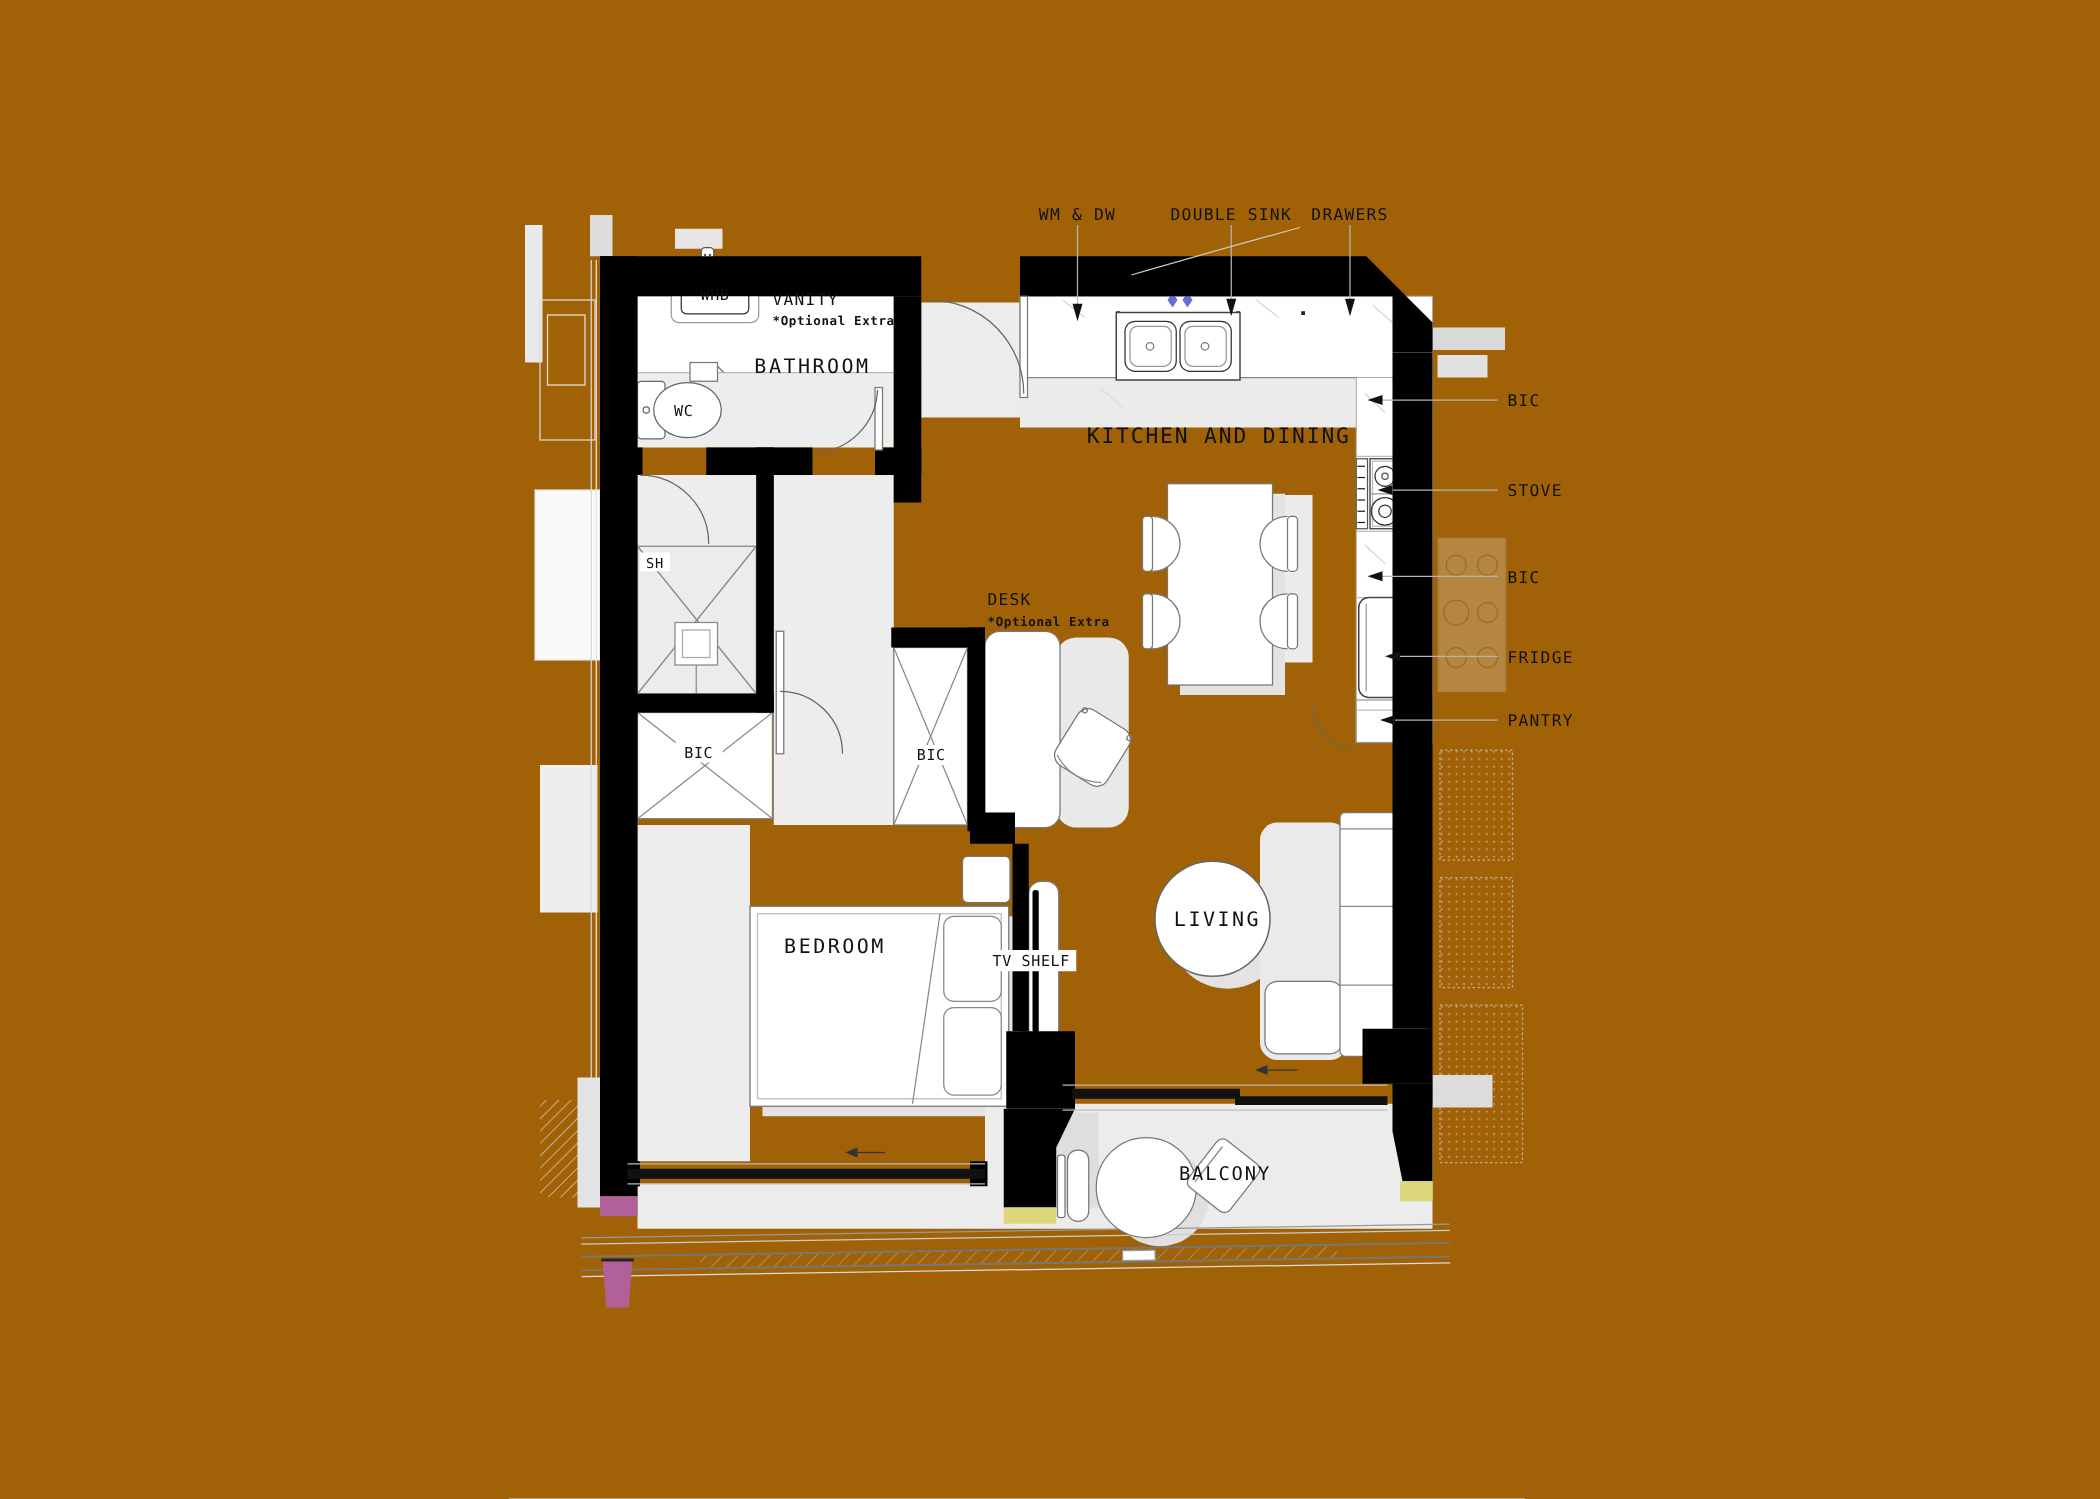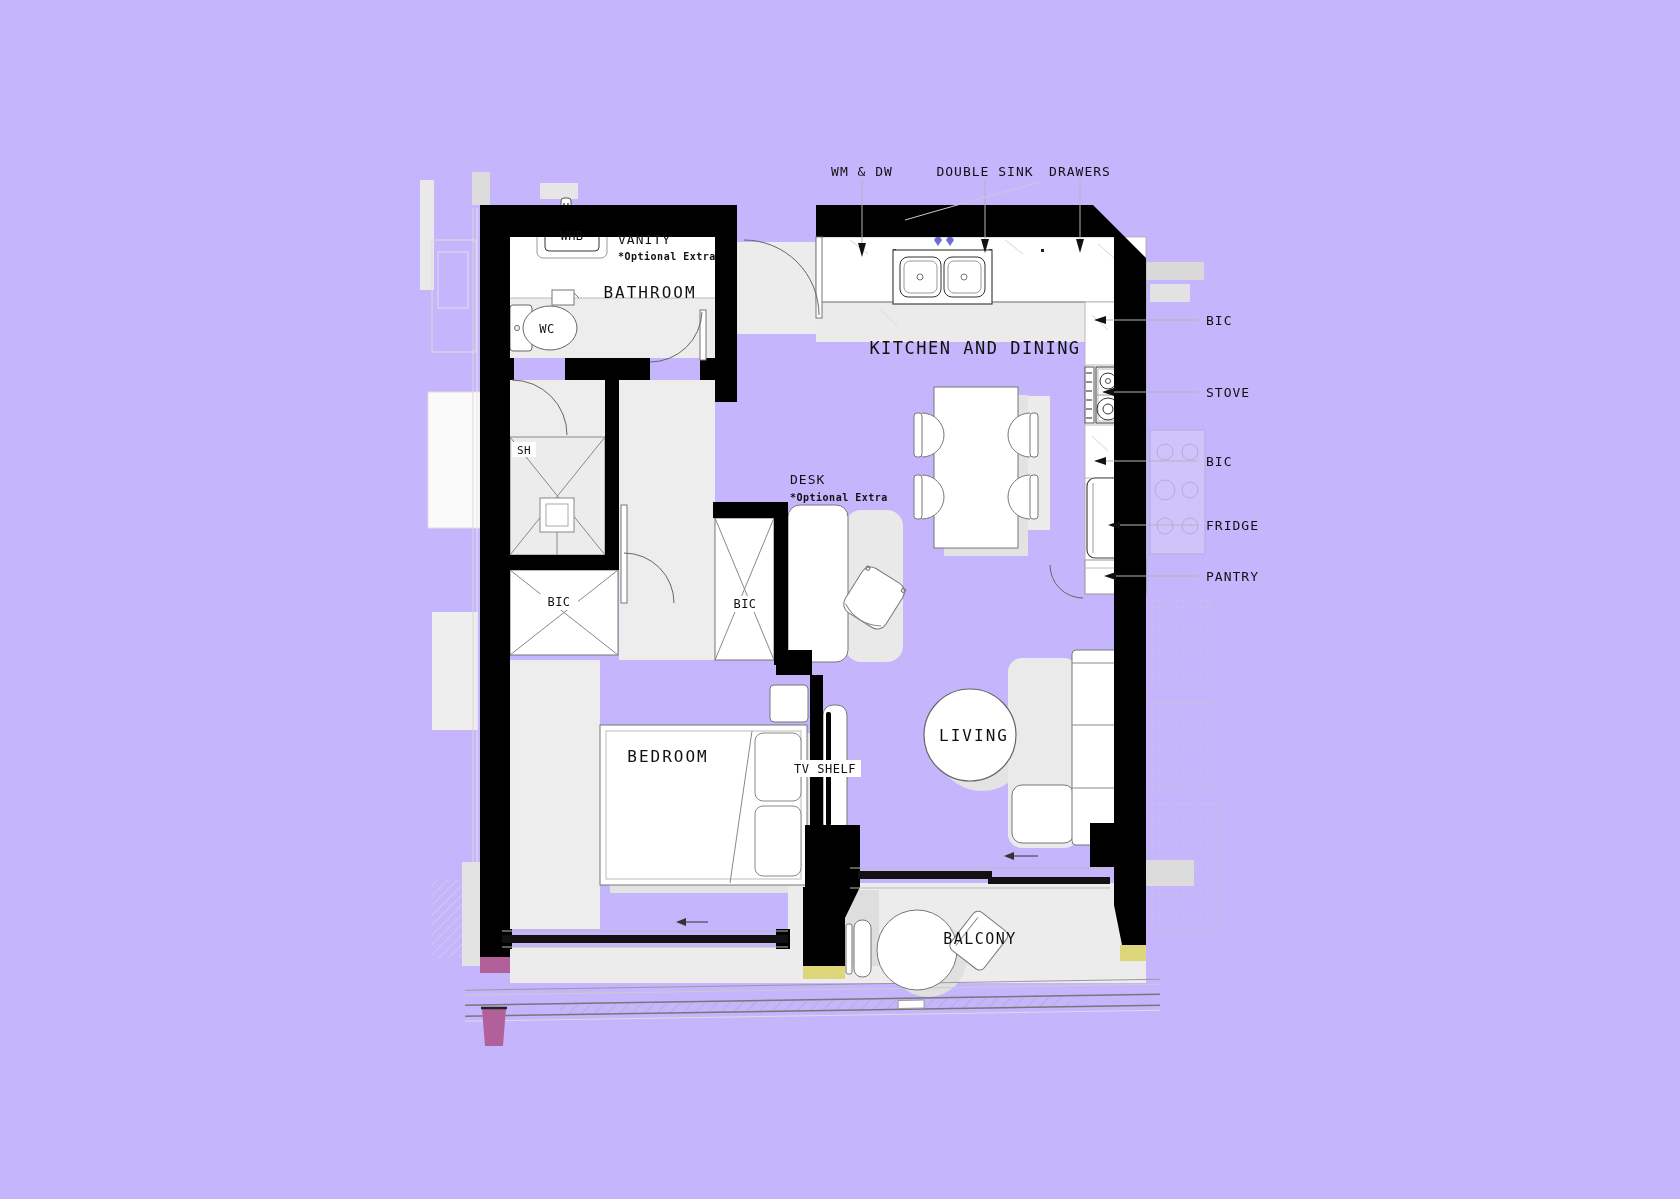--- a/index.html
+++ b/index.html
@@ -1,16 +1,16 @@
 <!DOCTYPE html>
 <html><head>
 <meta charset="utf-8">
 <style>
   html,body{margin:0;padding:0;background:#ffffff;}
-  .stage{position:relative;width:1680px;height:1199px;background:#c4b5fd;overflow:hidden;
+  .stage{position:relative;width:1680px;height:1199px;background:#a16207;overflow:hidden;
          font-family:"DejaVu Sans Mono", monospace;}
   svg{position:absolute;left:0;top:0;}
   text{fill:#111111;font-family:"DejaVu Sans Mono", monospace;}
   .room{font-size:16px;letter-spacing:2px;}
   .roombig{font-size:17px;letter-spacing:1.5px;}
   .rooms{font-size:15px;letter-spacing:1.5px;}
   .lbl{font-size:13px;letter-spacing:1px;}
   .fix{font-size:12px;letter-spacing:.5px;}
   .fixs{font-size:11px;letter-spacing:.5px;}
   .note{font-size:10px;font-weight:bold;letter-spacing:.5px;}

